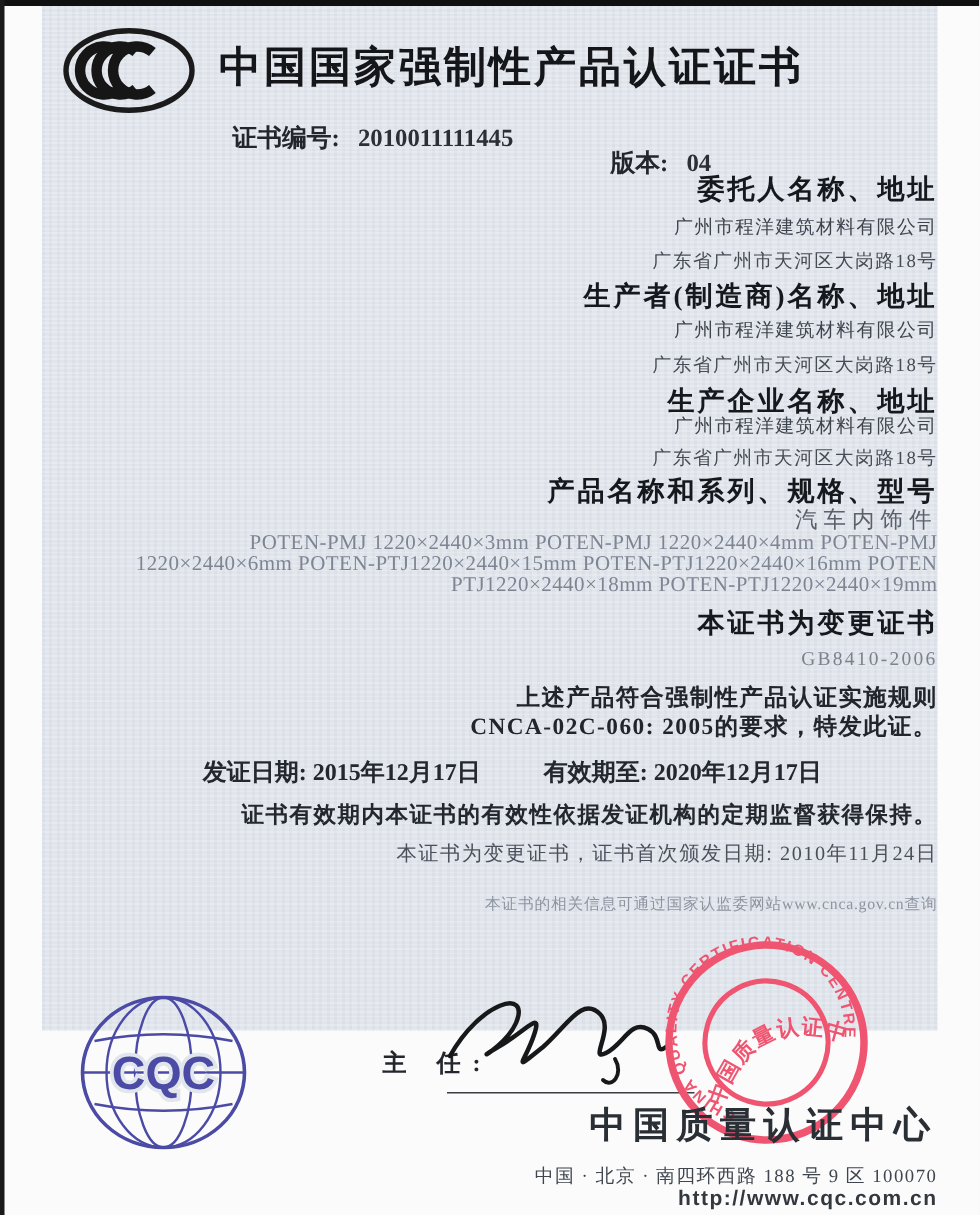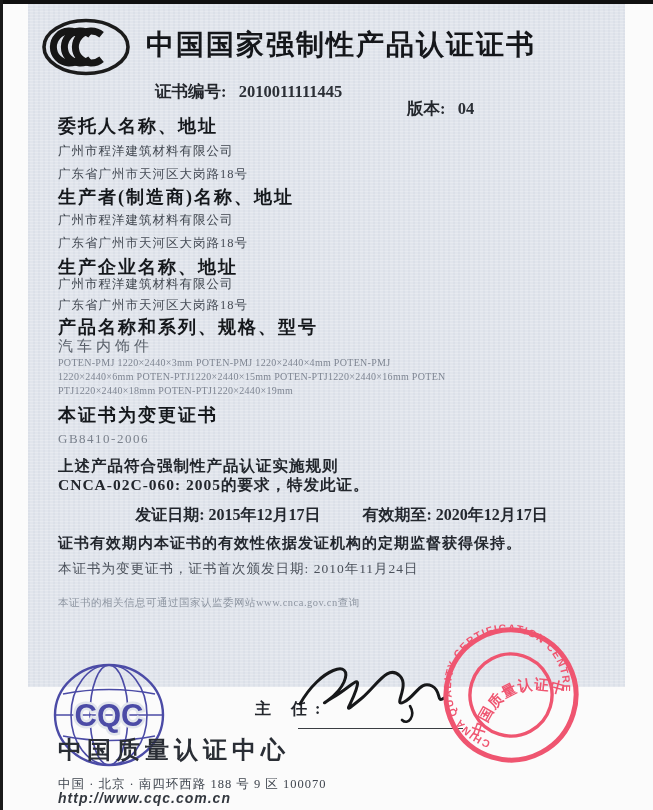--- a/index.html
+++ b/index.html
@@ -5,43 +5,43 @@
   html,body{margin:0;padding:0;background:#ffffff;}
   .page{position:relative;width:653px;height:810px;background:#fbfbfb;overflow:hidden;
         font-family:"Liberation Serif","DejaVu Serif",serif;}
   .strip-top{position:absolute;left:0;top:0;width:653px;height:4px;background:#101010;}
   .strip-left{position:absolute;left:0;top:0;width:3px;height:810px;background:#1a1a1a;}
   .paper{position:absolute;left:28px;top:4px;width:597px;height:683px;background:#e1e5ec;
          background-image:
            repeating-linear-gradient(0deg, rgba(255,255,255,.20) 0 1px, rgba(255,255,255,0) 1px 3px),
            repeating-linear-gradient(90deg, rgba(168,178,198,.10) 0 2px, rgba(168,178,198,0) 2px 5px);}
   .abs{position:absolute;}
-  .ctr{left:30px;right:0;text-align:left;}
+  .ctr{left:30px;right:0;text-align:right;}
   .title{top:22px;left:118px;font-size:28px;font-weight:bold;letter-spacing:2px;color:#14161a;}
   .certline{top:77px;left:0;right:0;height:20px;font-size:16.5px;font-weight:bold;color:#23262c;}
   .certline .cno{position:absolute;left:127px;}
   .certline .ver{position:absolute;left:379px;margin-top:17px;}
   .certline b{margin-left:8px;font-weight:bold;color:#2b2f36;}
   .h{font-size:18px;font-weight:bold;letter-spacing:2px;color:#15181c;}
   .co{font-size:12.5px;color:#3e444d;letter-spacing:1px;}
   .ad{font-size:12.5px;color:#464c56;letter-spacing:1px;}
   .prodname{font-size:15px;color:#5a616b;letter-spacing:4px;}
-  .models{font-size:10px;line-height:14px;color:#7e8592;letter-spacing:.3px;}
+  .models{font-size:14px;line-height:14px;color:#7e8592;letter-spacing:.3px;}
   .std{font-size:13px;color:#7b828d;letter-spacing:1.5px;}
   .stmt{font-size:15.5px;font-weight:bold;color:#22262c;letter-spacing:1px;line-height:19px;}
   .dates{top:501px;display:flex;justify-content:center;gap:42px;font-size:16px;font-weight:bold;color:#23272e;}
   .note1{font-size:15px;font-weight:bold;color:#23272e;letter-spacing:1px;}
   .note2{font-size:13.5px;color:#4a505a;letter-spacing:1px;}
   .note3{font-size:10.5px;color:#8d95a1;letter-spacing:.5px;}
   .director{top:695px;left:215px;font-size:16px;font-weight:bold;color:#23262c;letter-spacing:8px;margin-left:12px;}
   .sigline{top:724px;left:270px;width:165px;border-bottom:1.5px solid #3a3d42;height:0;}
   .orgname{top:730px;font-size:24px;font-weight:bold;letter-spacing:5px;color:#2a2e35;}
   .addr{top:772px;font-size:12.5px;color:#3f454e;letter-spacing:1px;}
   .web{top:786px;font-size:14px;font-weight:bold;color:#33383f;letter-spacing:1px;
-       font-family:"Liberation Sans","DejaVu Sans",sans-serif;font-style:italic;}
+       font-family:"Liberation Sans","DejaVu Sans",sans-serif;}
   .stampwrap{top:616px;left:408px;width:150px;height:150px;transform:rotate(-28deg);}
 </style>
 </head>
 <body>
 
 <div class="page">
   <div class="strip-top"></div>
   <div class="strip-left"></div>
 
   <div class="paper">

